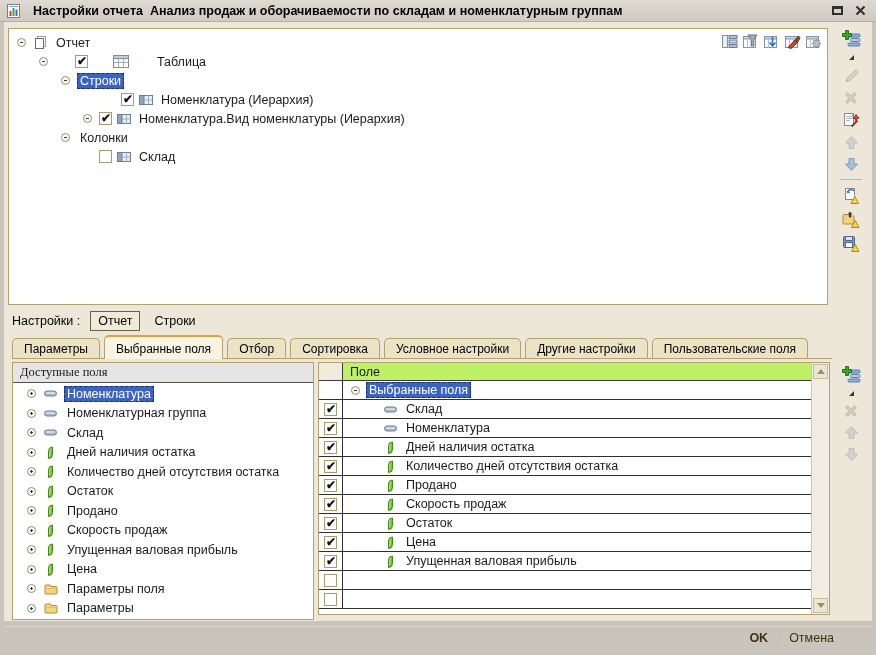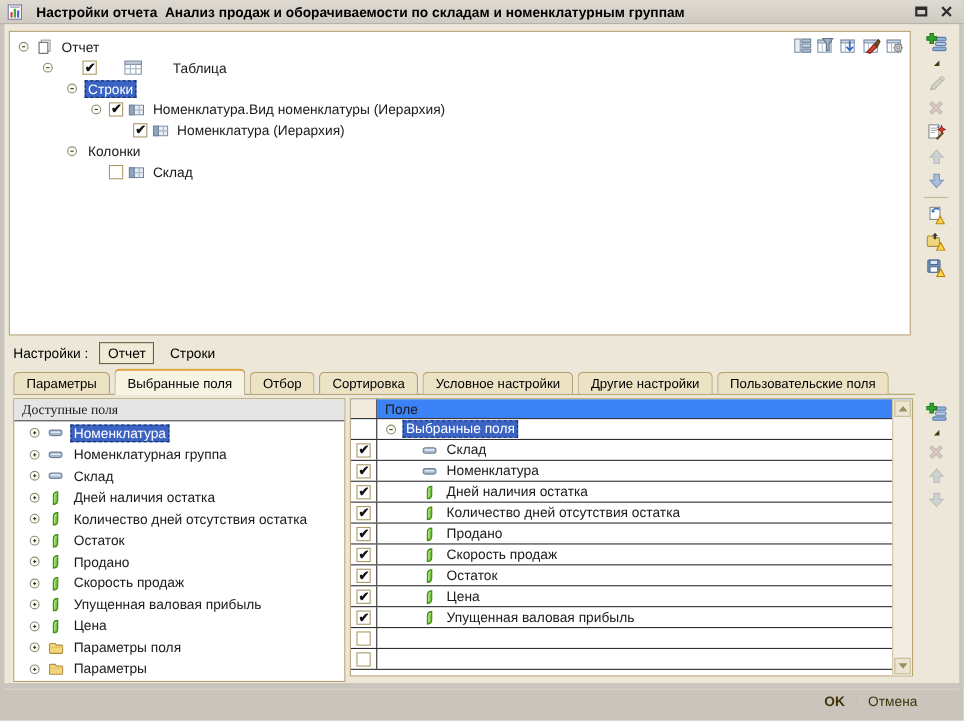--- a/index.html
+++ b/index.html
@@ -82,21 +82,21 @@
   .alist{position:absolute;left:0;right:0;top:21px;bottom:0;overflow:hidden;}
   .arow{display:flex;align-items:center;height:19.5px;padding-left:14px;}
   .arow .expander{margin-right:7px;}
   .aicon{width:15px;display:flex;align-items:center;justify-content:center;margin-right:6px;flex:none;line-height:0;}
 
   
   .selected-panel{
     position:absolute;left:314px;top:340px;width:512px;height:253px;
     background:#fff;border:1px solid #b3a26e;box-sizing:border-box;
   }
-  .grid-header{display:flex;height:18px;background:#3b82f6;border-bottom:1px solid #3a3a3a;box-sizing:border-box;}
+  .grid-header{display:flex;height:18px;background:#bef264;border-bottom:1px solid #3a3a3a;box-sizing:border-box;}
   .gh-cb{width:24px;border-right:1px solid #3a3a3a;box-sizing:border-box;background:#f0ebdc;}
   .gh-field{flex:1;display:flex;align-items:center;padding:0 7px;}
   .grid-body{position:absolute;left:0;right:17px;top:18px;bottom:0;overflow:hidden;}
   .grow{display:flex;height:19px;border-bottom:1px solid #2e2e2e;box-sizing:border-box;}
   .g-cb{width:24px;border-right:1px solid #2e2e2e;box-sizing:border-box;display:flex;align-items:center;justify-content:center;flex:none;}
   .g-cb .checkbox{margin-right:0;}
   .g-content{flex:1;display:flex;align-items:center;padding-left:40px;overflow:hidden;}
   .grow.root .g-content{padding-left:8px;}
   .grow.root .expander{margin-right:6px;}
   .gicon{width:14px;display:flex;align-items:center;justify-content:center;margin-right:6px;flex:none;line-height:0;}
@@ -177,47 +177,47 @@
               </svg>
             </span>
             <span class="lbl">Таблица</span>
           </div>
           <div class="trow" style="padding-left: 52px;">
             <span class="slot">
               <button class="expander"></button>
             </span>
             <span class="lbl sel">Строки</span>
           </div>
-          <div class="trow" style="padding-left: 74px;">
-            <span class="slot">
-              <button class="expander"></button>
-            </span>
-            <button class="checkbox checked"></button>
-            <span class="ticon">
-              <svg width="14" height="10" viewBox="0 0 14 10">
-                <rect x="0.5" y="0.5" width="13" height="9" fill="#e8eef4" stroke="#6b7f96"></rect>
-                <rect x="0.5" y="0.5" width="4.5" height="9" fill="#8fa5bd" stroke="#6b7f96"></rect>
-                <line x1="5" y1="5" x2="13.5" y2="5" stroke="#9fb0c3"></line>
-                <line x1="9.5" y1="0.5" x2="9.5" y2="9.5" stroke="#9fb0c3"></line>
-              </svg>
-            </span>
-            <span class="lbl">Номенклатура.Вид номенклатуры (Иерархия)</span>
-          </div>
           <div class="trow" style="padding-left: 96px;">
             <span class="slot"></span>
             <button class="checkbox checked"></button>
             <span class="ticon">
               <svg width="14" height="10" viewBox="0 0 14 10">
                 <rect x="0.5" y="0.5" width="13" height="9" fill="#e8eef4" stroke="#6b7f96"></rect>
                 <rect x="0.5" y="0.5" width="4.5" height="9" fill="#8fa5bd" stroke="#6b7f96"></rect>
                 <line x1="5" y1="5" x2="13.5" y2="5" stroke="#9fb0c3"></line>
                 <line x1="9.5" y1="0.5" x2="9.5" y2="9.5" stroke="#9fb0c3"></line>
               </svg>
             </span>
             <span class="lbl">Номенклатура (Иерархия)</span>
+          </div>
+          <div class="trow" style="padding-left: 74px;">
+            <span class="slot">
+              <button class="expander"></button>
+            </span>
+            <button class="checkbox checked"></button>
+            <span class="ticon">
+              <svg width="14" height="10" viewBox="0 0 14 10">
+                <rect x="0.5" y="0.5" width="13" height="9" fill="#e8eef4" stroke="#6b7f96"></rect>
+                <rect x="0.5" y="0.5" width="4.5" height="9" fill="#8fa5bd" stroke="#6b7f96"></rect>
+                <line x1="5" y1="5" x2="13.5" y2="5" stroke="#9fb0c3"></line>
+                <line x1="9.5" y1="0.5" x2="9.5" y2="9.5" stroke="#9fb0c3"></line>
+              </svg>
+            </span>
+            <span class="lbl">Номенклатура.Вид номенклатуры (Иерархия)</span>
           </div>
           <div class="trow" style="padding-left: 52px;">
             <span class="slot">
               <button class="expander"></button>
             </span>
             <span class="lbl">Колонки</span>
           </div>
           <div class="trow" style="padding-left: 74px;">
             <span class="slot"></span>
             <button class="checkbox"></button>

